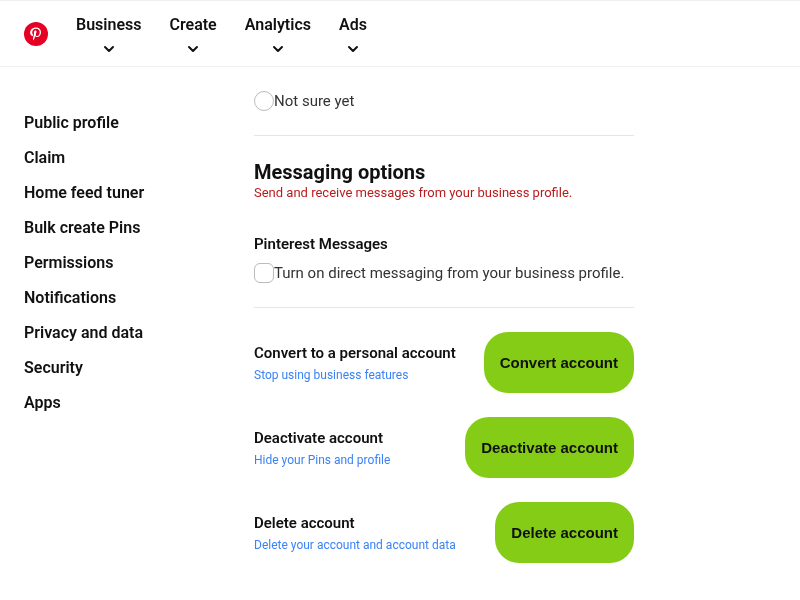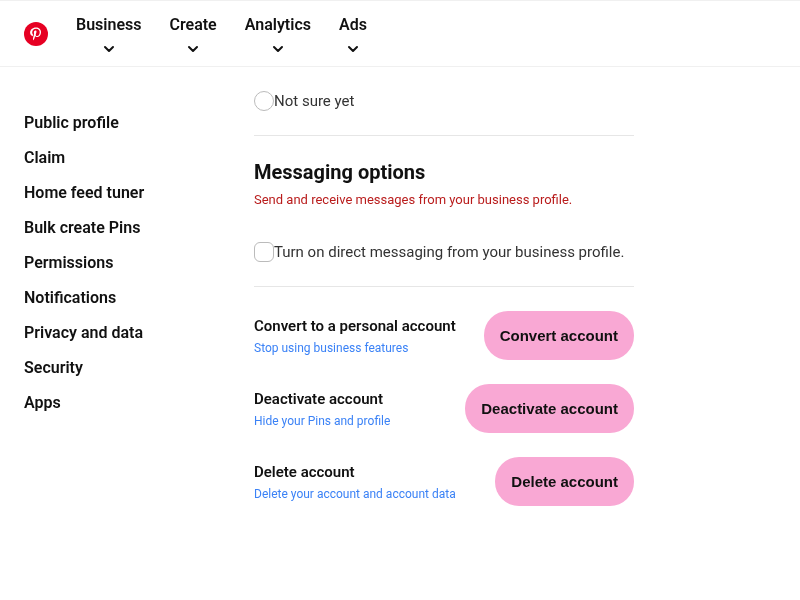--- a/index.html
+++ b/index.html
@@ -84,21 +84,21 @@
       color: #333;
     }
     .divider {
       border: none;
       border-top: 1px solid #e6e6e6;
       margin: 24px 0;
     }
     .section-title {
       font-size: 20px;
       font-weight: 700;
-      margin-bottom: 8px;
+      margin-bottom: 1px;
     }
     .section-desc {
       font-size: 13px;
       color: #b91c1c;
       margin-bottom: 35px;
     }
     .sub-title {
       font-size: 15px;
       font-weight: 600;
       margin-bottom: 10px;
@@ -116,24 +116,24 @@
     .action-title {
       font-size: 15px;
       font-weight: 600;
       margin-bottom: 6px;
     }
     .action-desc {
       font-size: 12px;
       color: #3b82f6;
     }
     .action-button {
-      background: #f9a8d4;
+      background: #84cc16;
       border: none;
       border-radius: 24px;
-      padding: 16px 16px;
+      padding: 22px 16px;
       font-size: 15px;
       font-weight: 600;
       cursor: pointer;
       white-space: nowrap;
       color: #111;
     }
   </style>
 </head>
 <body>
 
@@ -187,20 +187,21 @@
     <div class="option-row">
       <span class="checkbox"></span>
       <span class="option-label">Not sure yet</span>
     </div>
 
     <hr class="divider">
 
     <div>
       <div class="section-title">Messaging options</div>
       <div class="section-desc">Send and receive messages from your business profile.</div>
+      <div class="sub-title">Pinterest Messages</div>
       <div class="option-row">
         <span class="checkbox" style="border-radius:6px"></span>
         <span class="option-label">Turn on direct messaging from your business profile.</span>
       </div>
     </div>
 
     <hr class="divider">
 
     <div>
 

